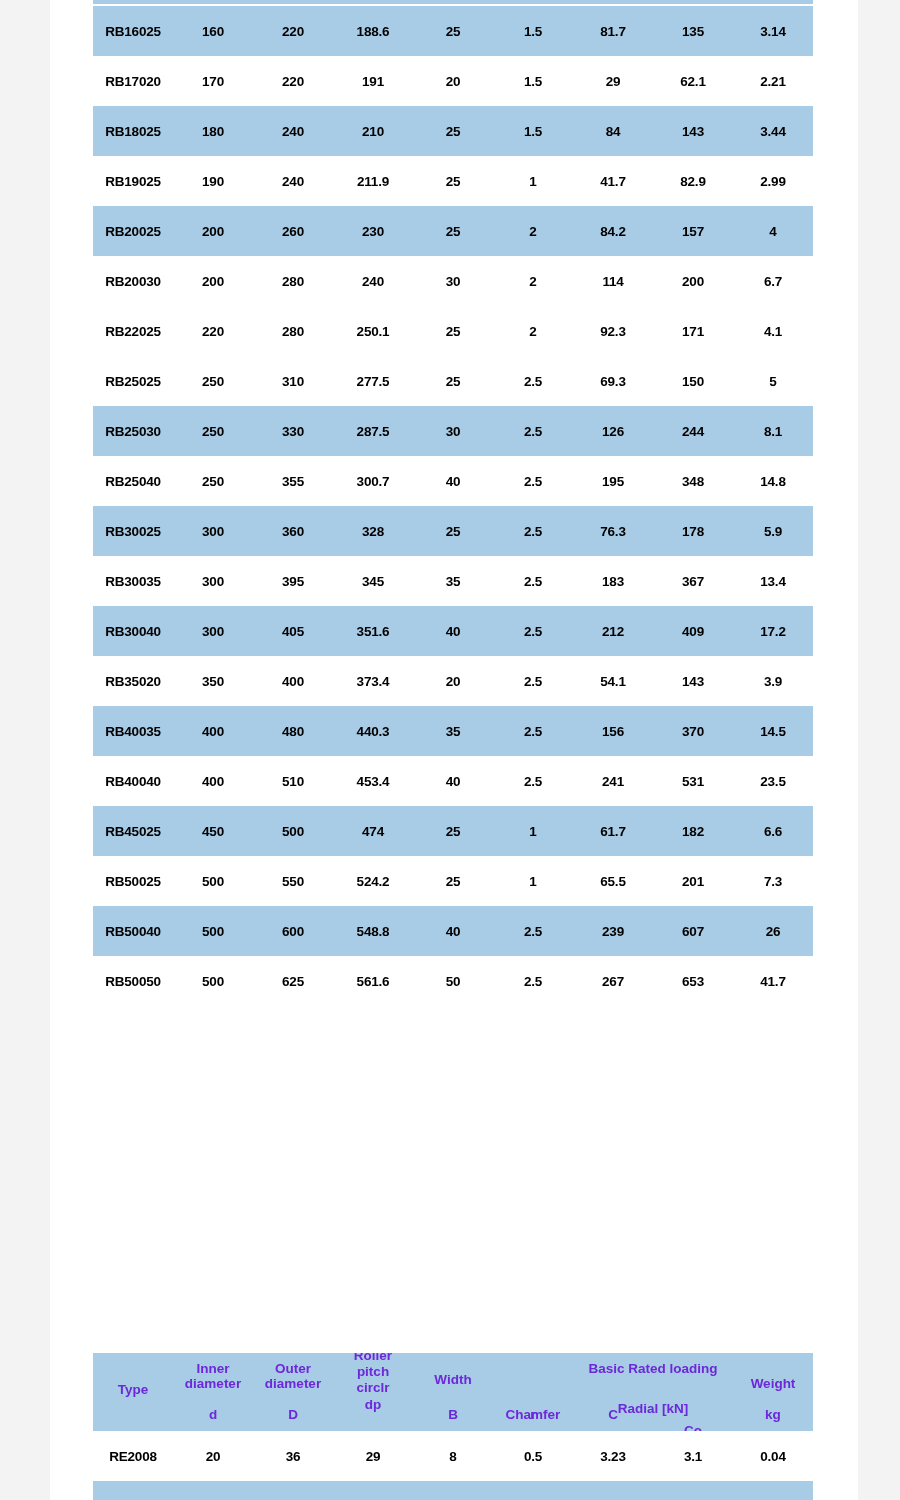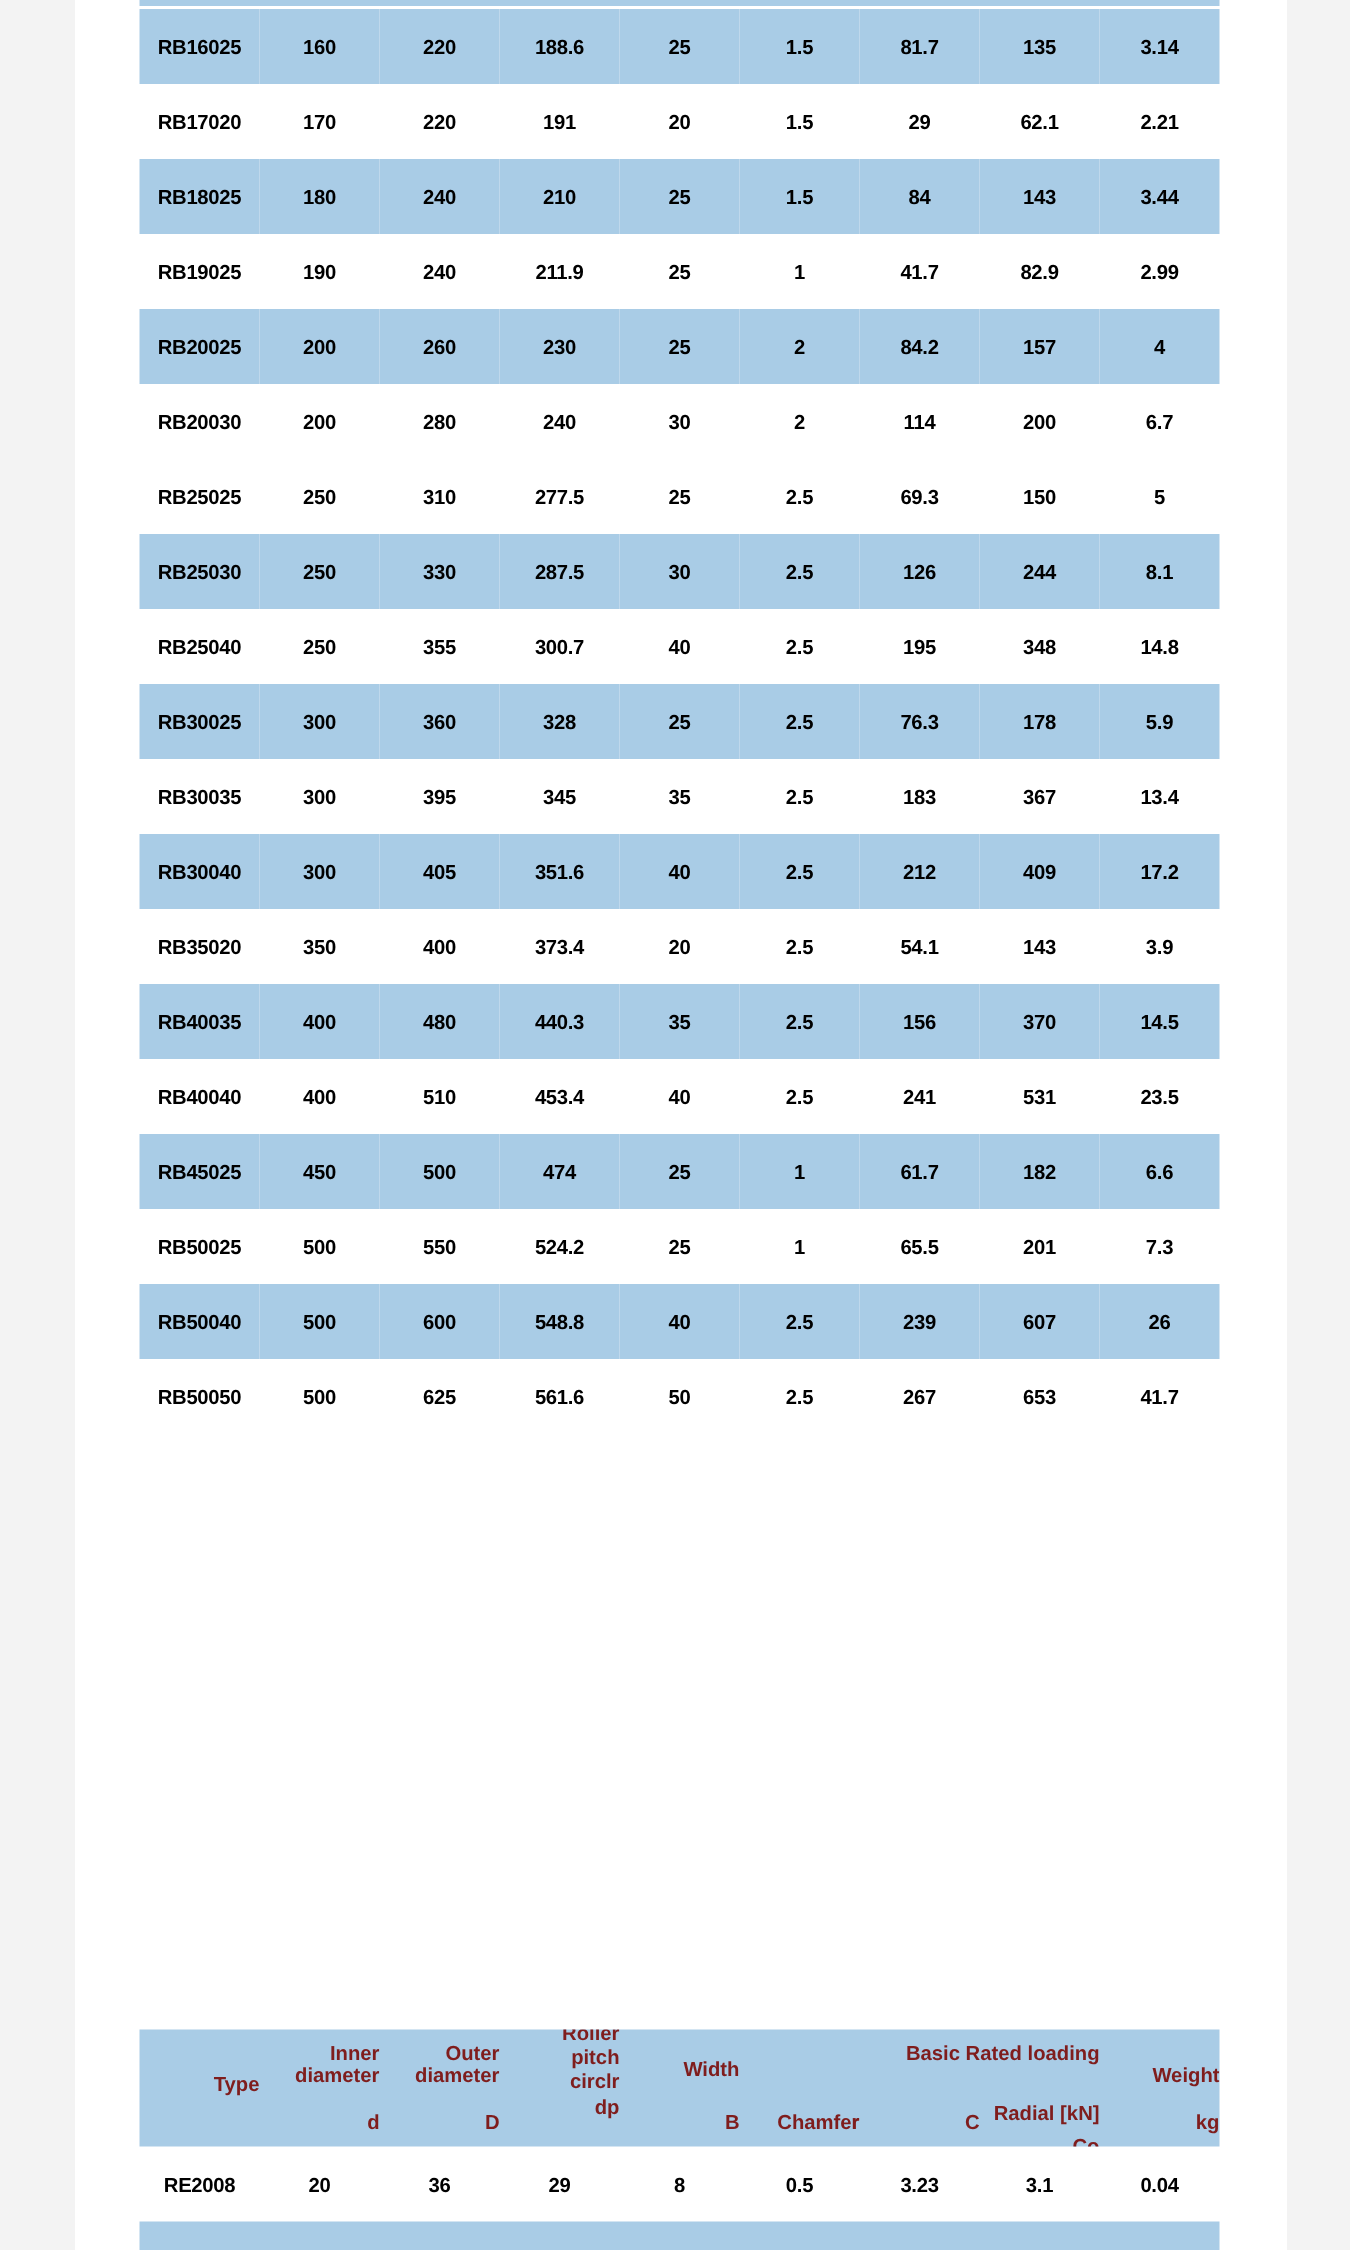--- a/index.html
+++ b/index.html
@@ -66,23 +66,23 @@
   
   .hdr {
     position: relative;
     width: 720px;
     height: 78px;
     background: #a9cce6;
     overflow: hidden;
   }
   .hdr .cell {
     position: absolute;
-    text-align: right;
+    text-align: center;
     font-weight: bold;
-    color: #7f1d1d;
+    color: #6d28d9;
     line-height: 1.08;
   }
   .hdr .lbl {
     font-size: 13.5px;
   }
   .hdr .sym {
     font-size: 13.5px;
     font-weight: bold;
   }
   .hdr .grouptitle {
@@ -195,20 +195,31 @@
             <td>200</td>
             <td>280</td>
             <td>240</td>
             <td>30</td>
             <td>2</td>
             <td>114</td>
             <td>200</td>
             <td>6.7</td>
           </tr>
           <tr class="plain">
+            <td>RB22025</td>
+            <td>220</td>
+            <td>280</td>
+            <td>250.1</td>
+            <td>25</td>
+            <td>2</td>
+            <td>92.3</td>
+            <td>171</td>
+            <td>4.1</td>
+          </tr>
+          <tr class="plain">
             <td>RB25025</td>
             <td>250</td>
             <td>310</td>
             <td>277.5</td>
             <td>25</td>
             <td>2.5</td>
             <td>69.3</td>
             <td>150</td>
             <td>5</td>
           </tr>

